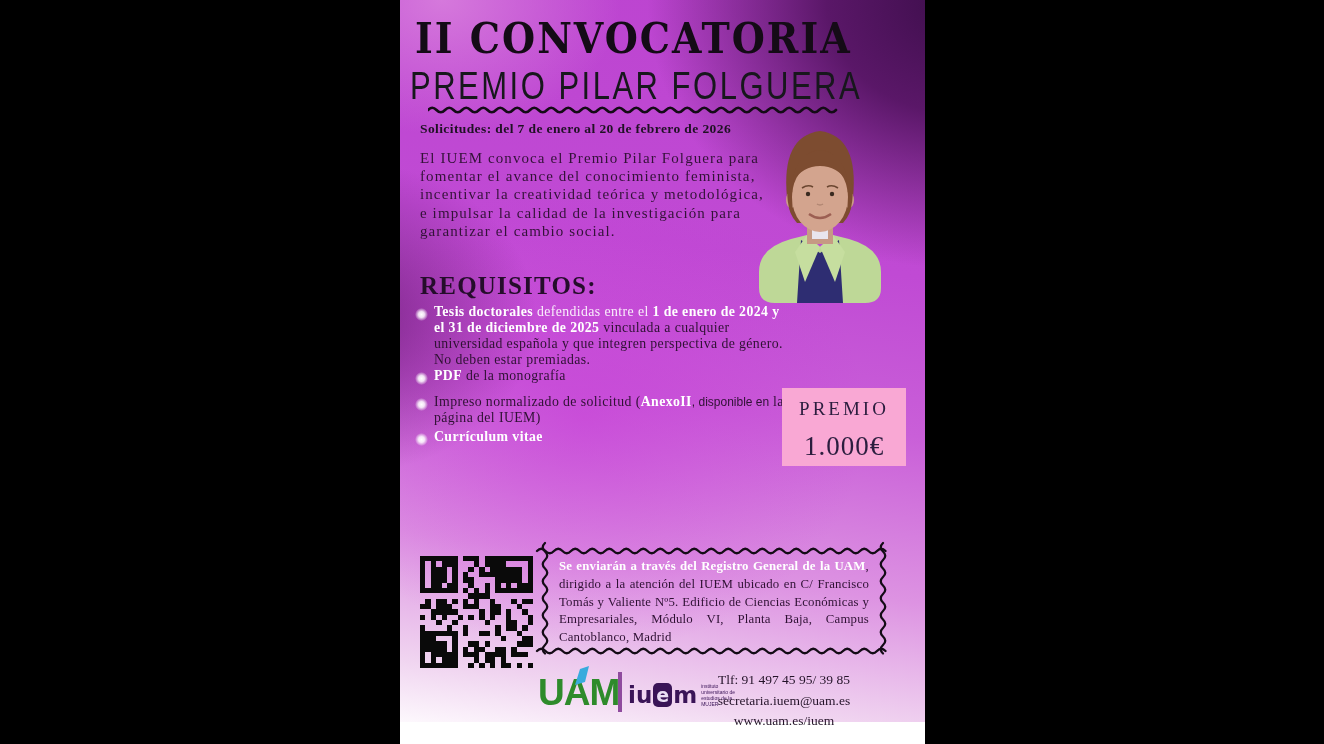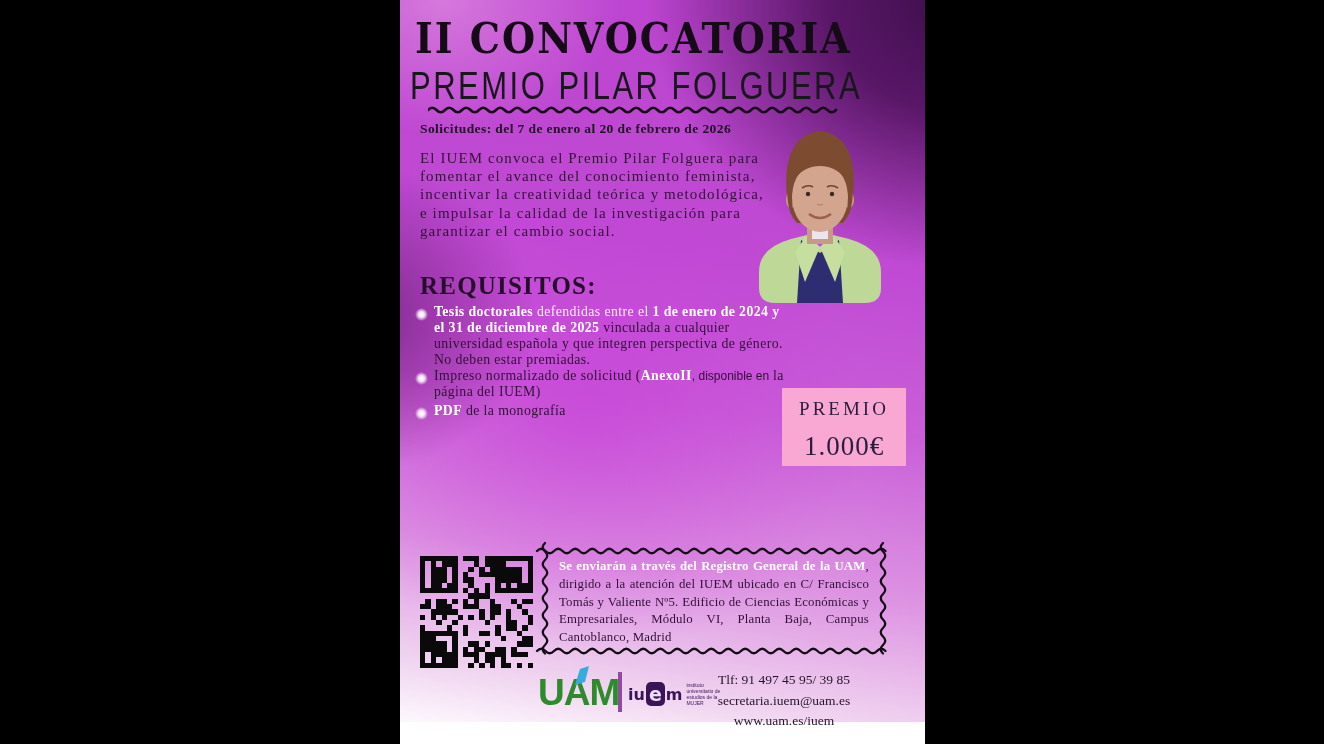--- a/index.html
+++ b/index.html
@@ -45,21 +45,21 @@
   .border-svg{position:absolute;left:-8px;top:-8px;width:354px;height:116px;overflow:visible;}
   .border-svg path{stroke:#140b16;stroke-width:2.3;fill:none;stroke-linecap:round;}
   .submission-text{position:absolute;left:14px;top:7px;width:310px;font-size:12.8px;line-height:17.8px;
       letter-spacing:0.2px;text-align:justify;}
   .uam{top:674px;left:138px;}
   .uam-text{font-family:"Liberation Sans",sans-serif;font-weight:bold;font-size:37px;color:#2e8b2b;
       letter-spacing:-1px;line-height:38px;}
   .uam-kite{position:absolute;left:36px;top:-8px;width:16px;height:20px;}
   .logo-divider{top:672px;left:218px;width:4px;height:40px;background:#8f4b9e;}
   .iuem{top:682px;left:228px;display:flex;align-items:center;}
-  .iuem-prefix,.iuem-m{font-family:"DejaVu Sans",sans-serif;font-weight:bold;font-size:16px;color:#3a1457;}
+  .iuem-prefix,.iuem-m{font-family:"DejaVu Sans",sans-serif;font-weight:bold;font-size:23px;color:#3a1457;}
   .iuem-e{font-family:"DejaVu Sans",sans-serif;font-weight:bold;font-size:19px;color:#eadef4;
       background:#3a1457;border-radius:5px;padding:1px 3px;margin:0 1px;}
   .iuem-tagline{width:42px;font-size:5px;line-height:6px;color:#3a1457;
       font-family:"Liberation Sans",sans-serif;margin-left:4px;}
   .contact{top:670px;left:296px;width:176px;text-align:center;font-size:13.5px;line-height:20.5px;color:#241329;}
 </style>
 </head>
 <body>
 
 <div class="stage">
@@ -100,27 +100,31 @@
       </svg>
     </div>
 
     <div class="abs req-heading">REQUISITOS:</div>
 
     <ul class="req-list">
       <li class="req req-1">
         <span class="dot"></span>
         <span><span class="seg-wb">Tesis doctorales</span><span class="seg-w"> defendidas entre el </span><span class="seg-wb">1 de enero de 2024 y el 31 de diciembre de 2025</span><span class="seg-d"> vinculada a cualquier universidad española y que integren perspectiva de género. No deben estar premiadas.</span></span>
       </li>
+      <li class="req req-3">
+        <span class="dot"></span>
+        <span><span class="seg-wb">PDF</span><span class="seg-d"> de la monografía</span></span>
+      </li>
       <li class="req req-2">
         <span class="dot"></span>
         <span><span class="seg-d">Impreso normalizado de solicitud (</span><span class="seg-wb">AnexoII</span><span class="seg-ds">, disponible en</span><span class="seg-d"> la página del IUEM)</span></span>
       </li>
-      <li class="req req-3">
+      <li class="req req-4">
         <span class="dot"></span>
-        <span><span class="seg-wb">PDF</span><span class="seg-d"> de la monografía</span></span>
+        <span><span class="seg-wb">Currículum vitae</span></span>
       </li>
     </ul>
 
     <div class="abs prize">
       <div class="prize-label">PREMIO</div>
       <div class="prize-amount">1.000€</div>
     </div>
 
     <div class="abs qr">
         <div class="on"></div>

